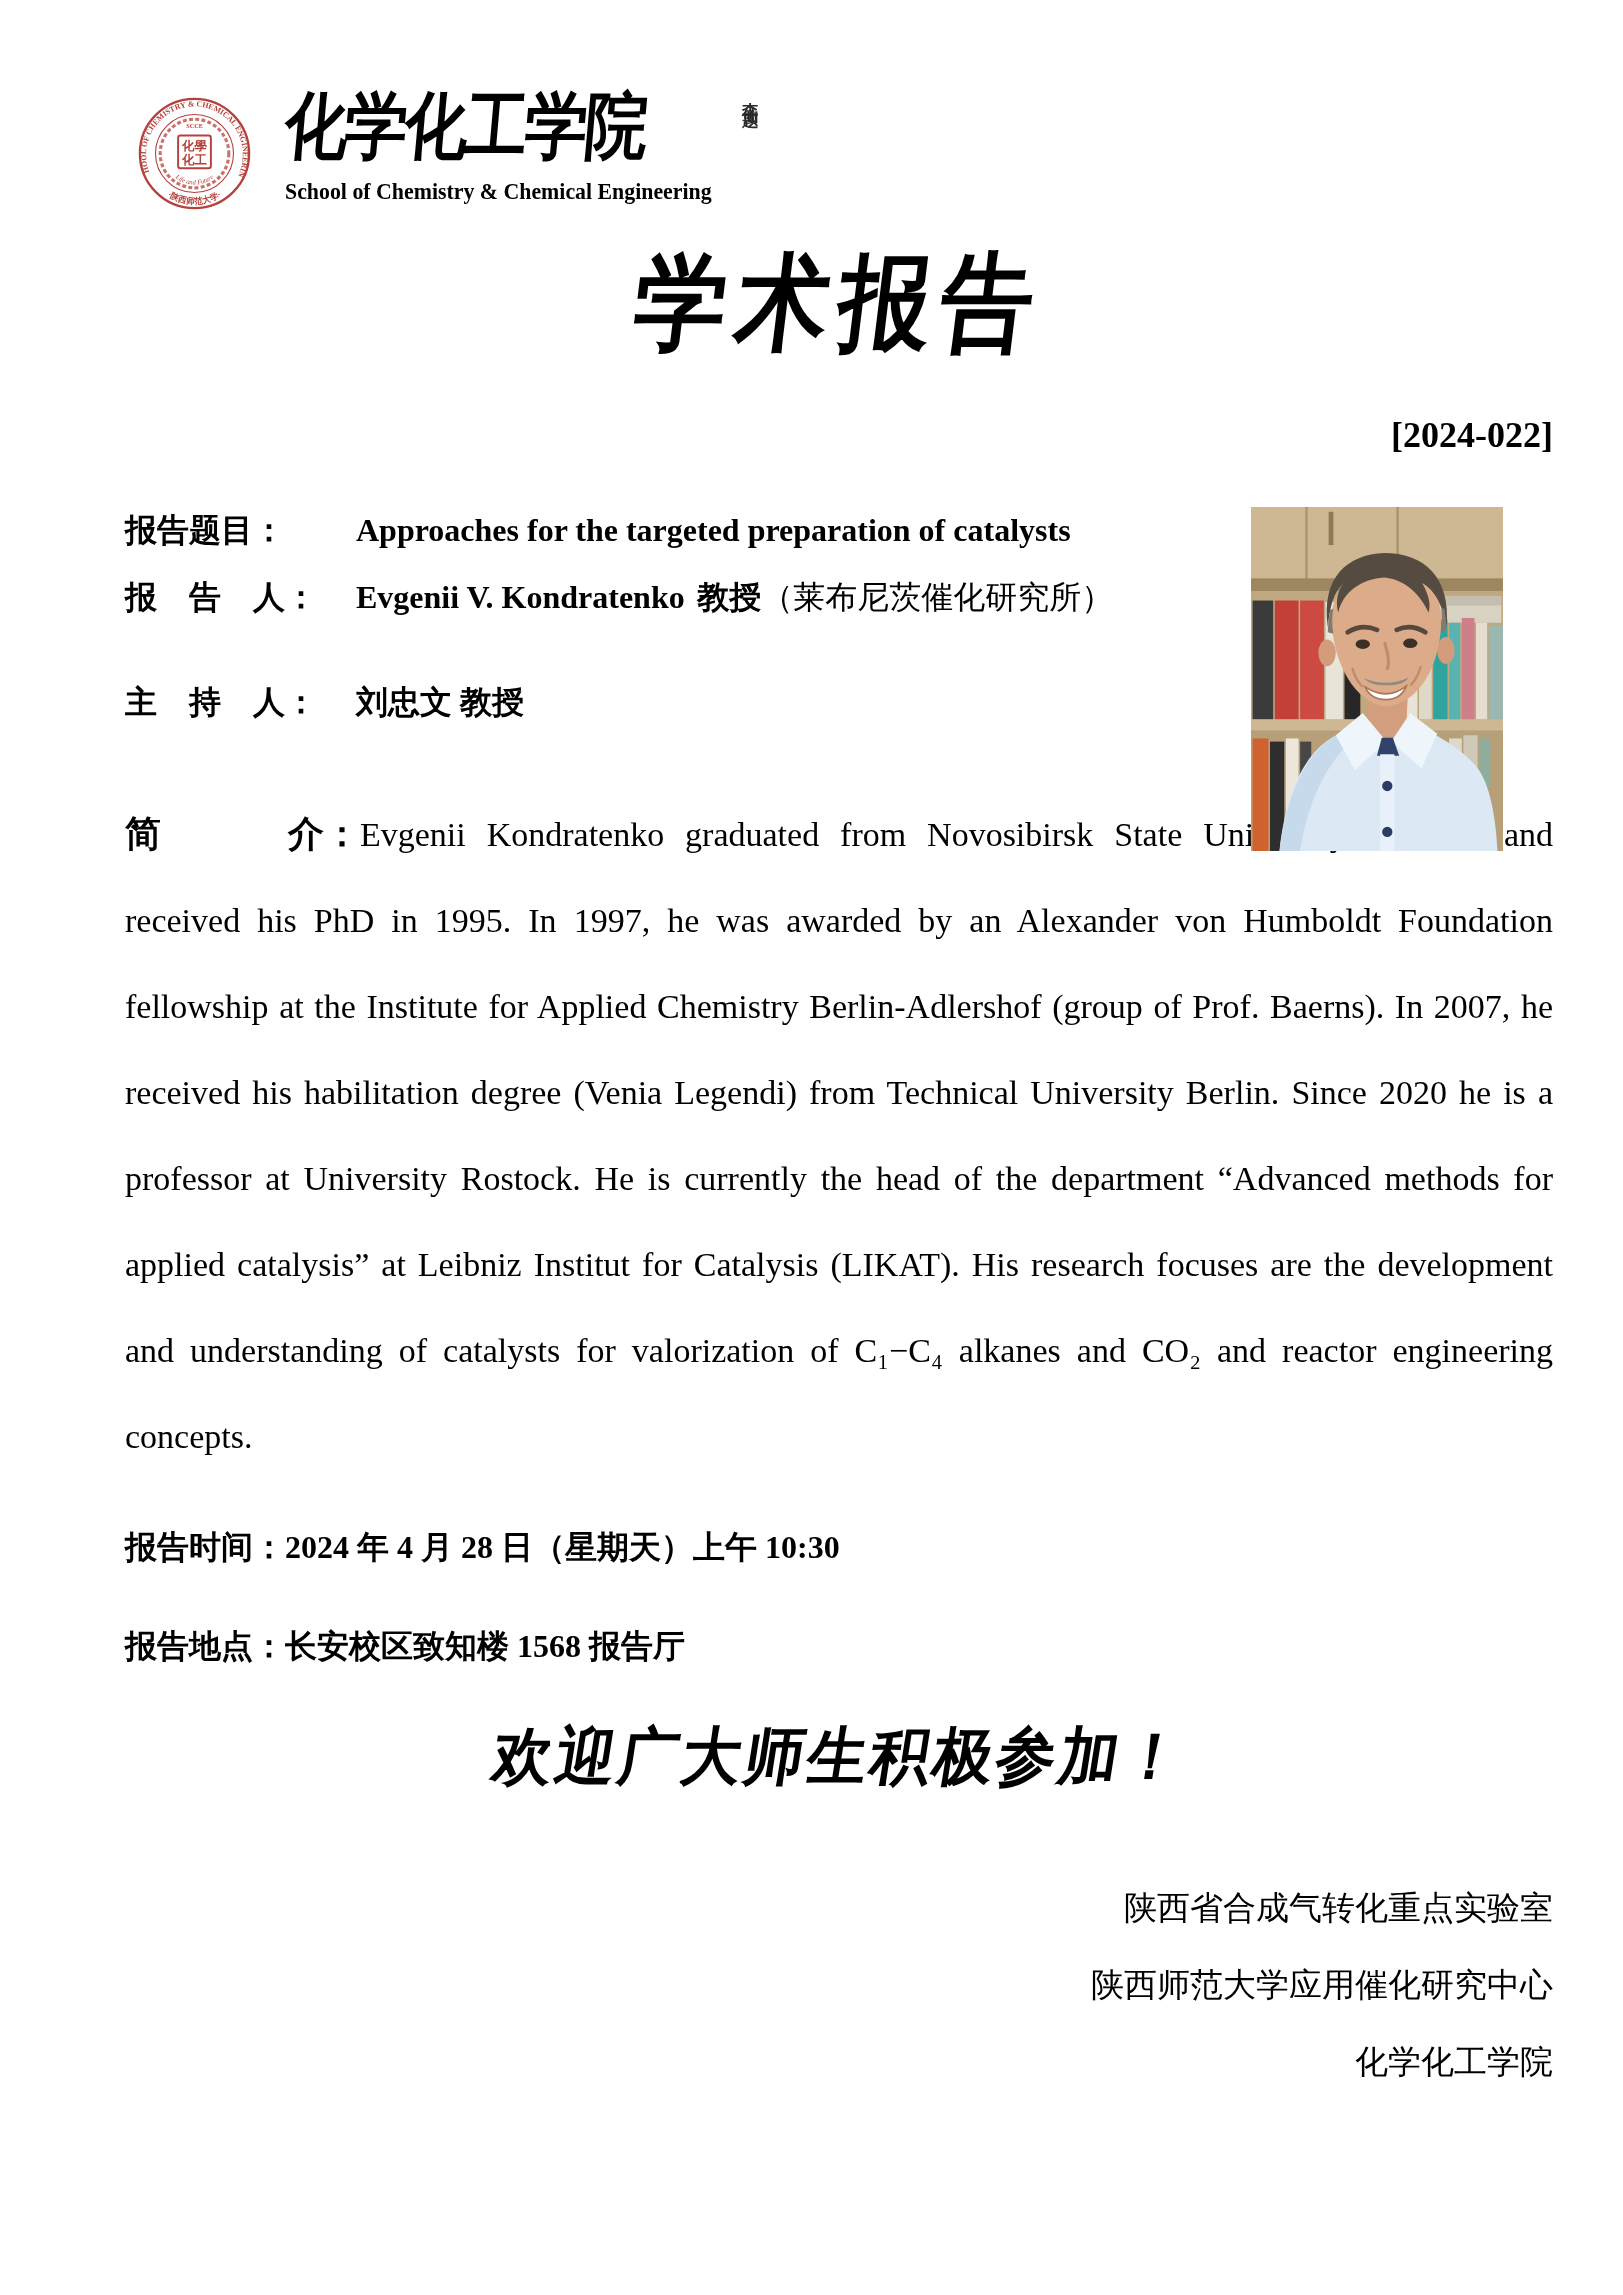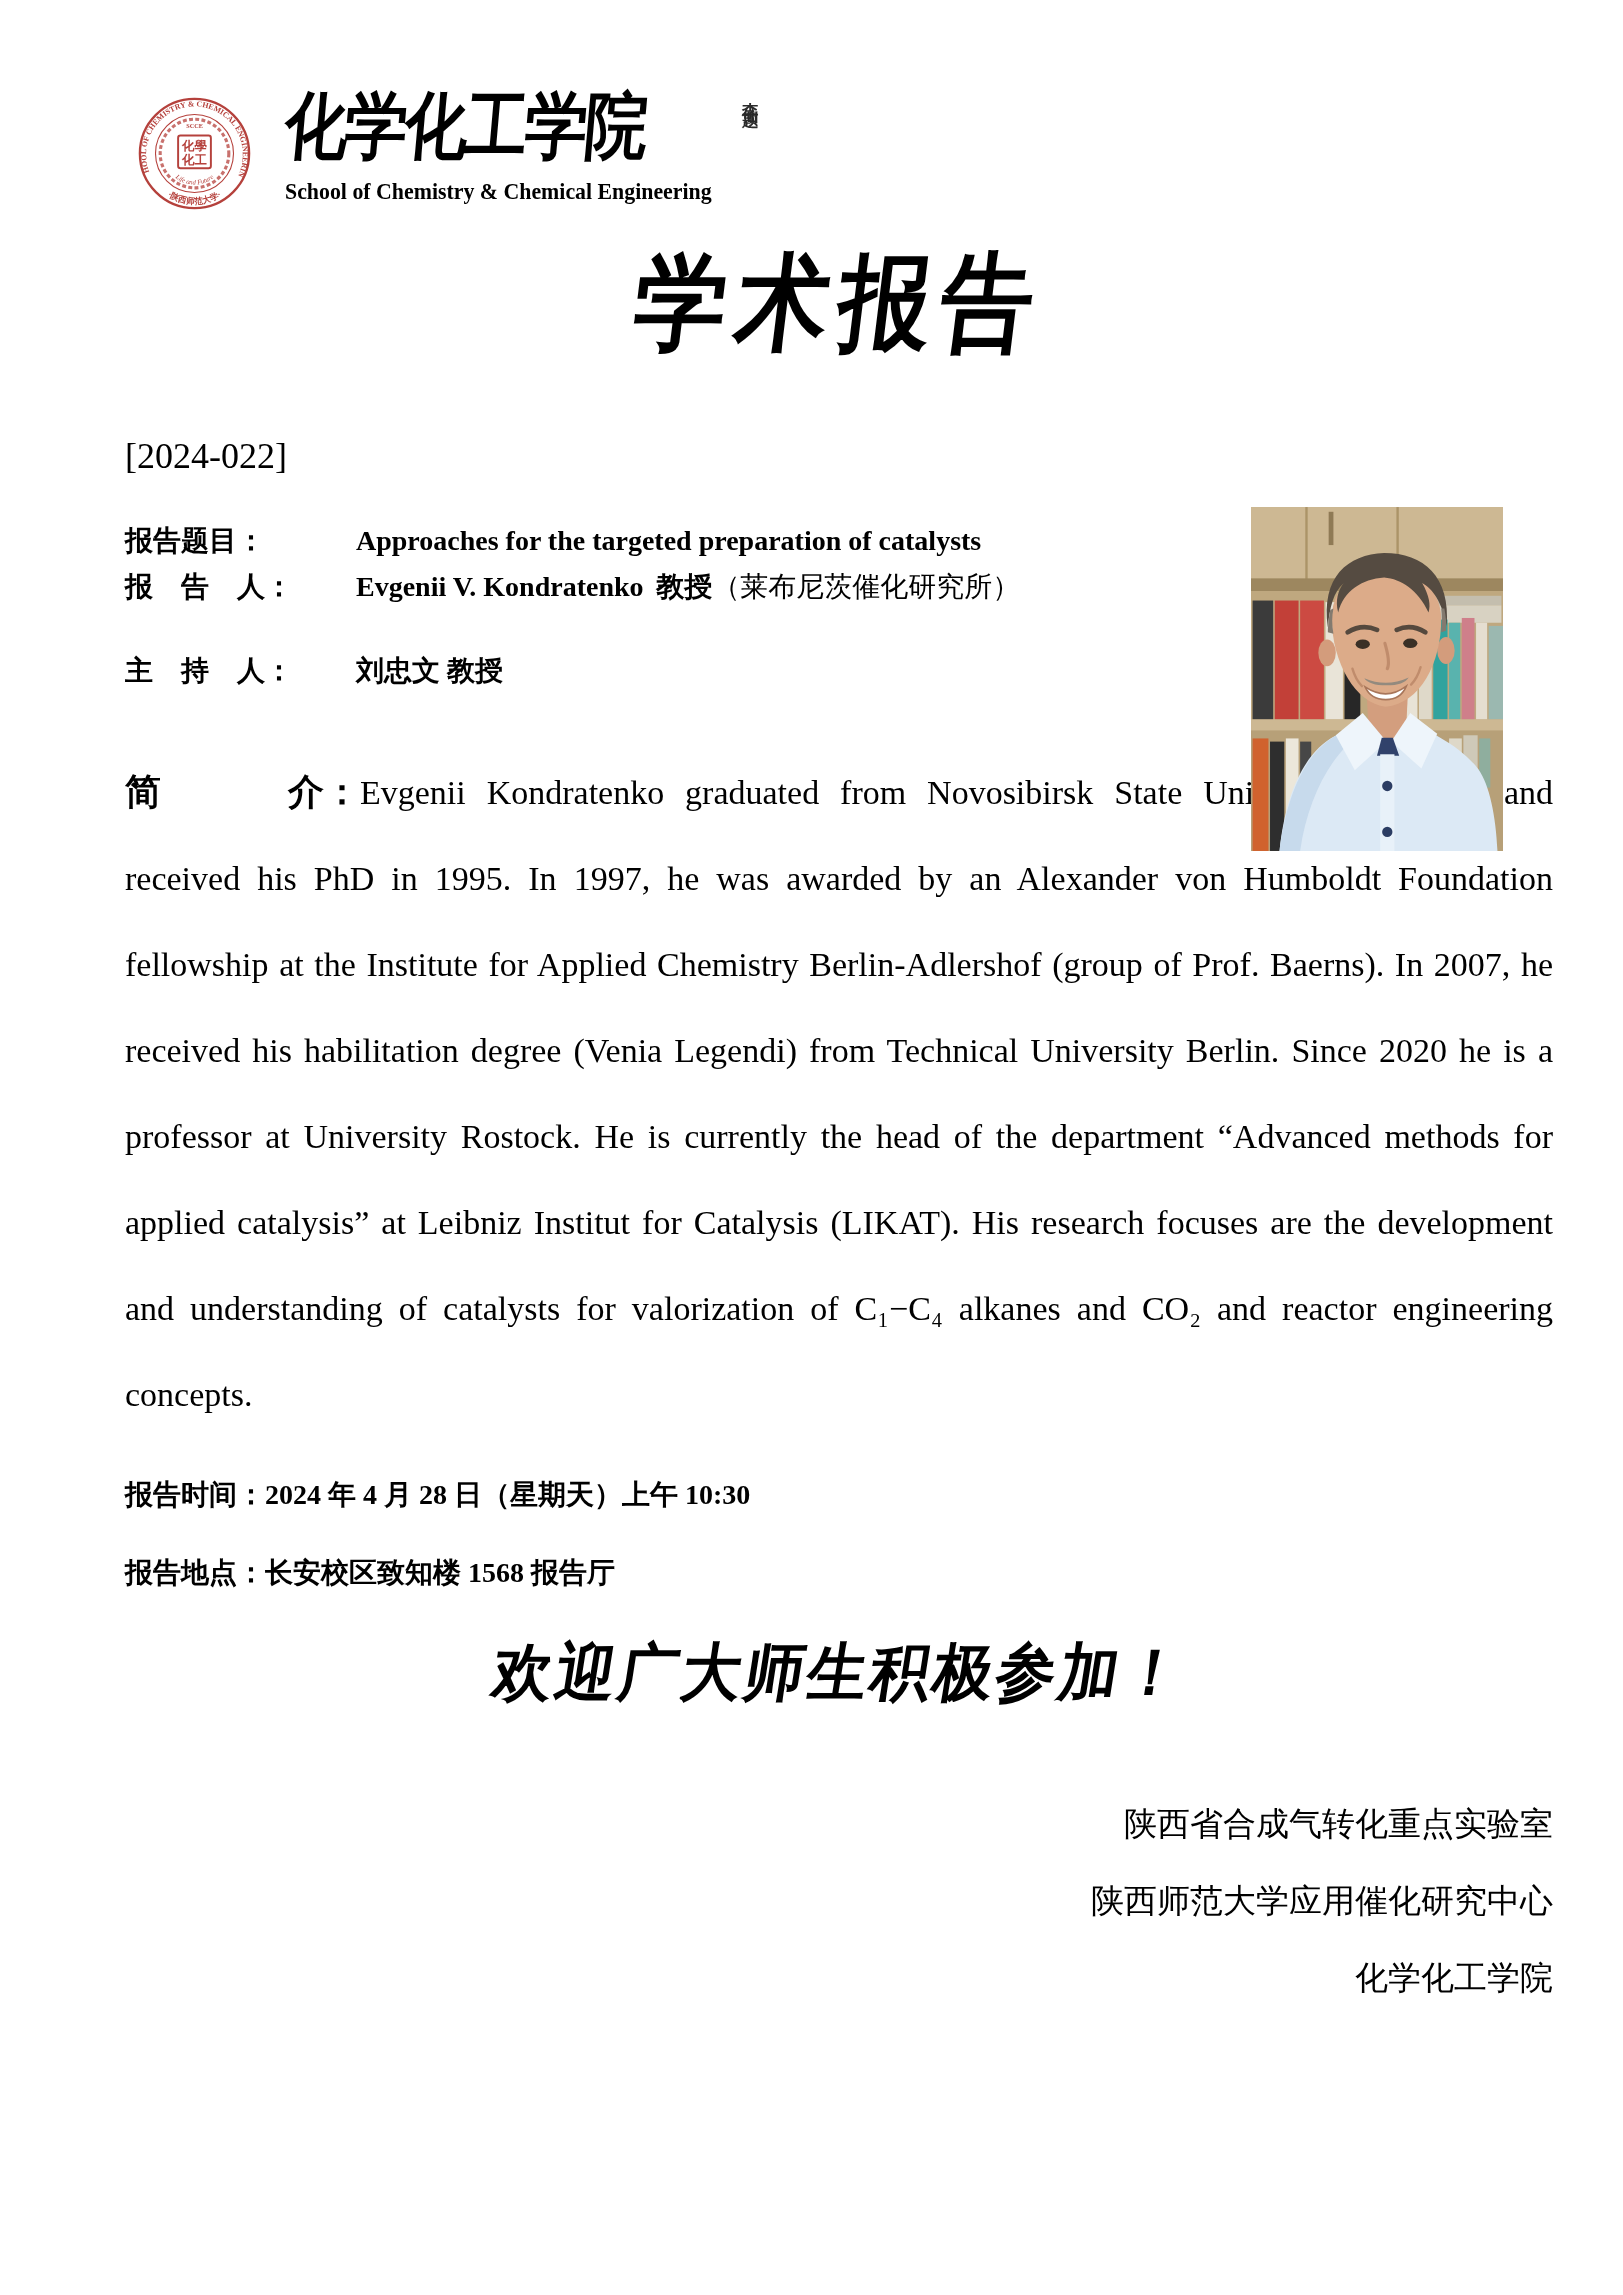--- a/index.html
+++ b/index.html
@@ -54,25 +54,25 @@
   .title-row { text-align: center; margin-top: 28.5px; }
   .cal-title {
     display: inline-block;
     font-size: 105px;
     line-height: 1.12;
     font-weight: 900;
     letter-spacing: 11px;
     transform: skewX(-7deg) scaleX(0.88);
     white-space: nowrap;
   }
-  .serial-row { text-align: left; margin-top: 73px; font-size: 36px; }
+  .serial-row { text-align: right; margin-top: 52px; font-size: 36px; font-weight: bold; }
 
   
   .report { margin-top: 41px; position: relative; width: 1126px; }
-  .line { font-size: 28px; font-weight: bold; line-height: 46px; white-space: nowrap; }
+  .line { font-size: 32px; font-weight: bold; line-height: 67px; white-space: nowrap; }
   .label {
     display: inline-block;
     width: 231px;
     font-family: "Liberation Sans", sans-serif;
     font-weight: bold;
     vertical-align: baseline;
   }
   .indent2 { margin-left: 231px; margin-top: 52px; }
   .mt-speaker { }
   .mt-host { margin-top: 38px; }

